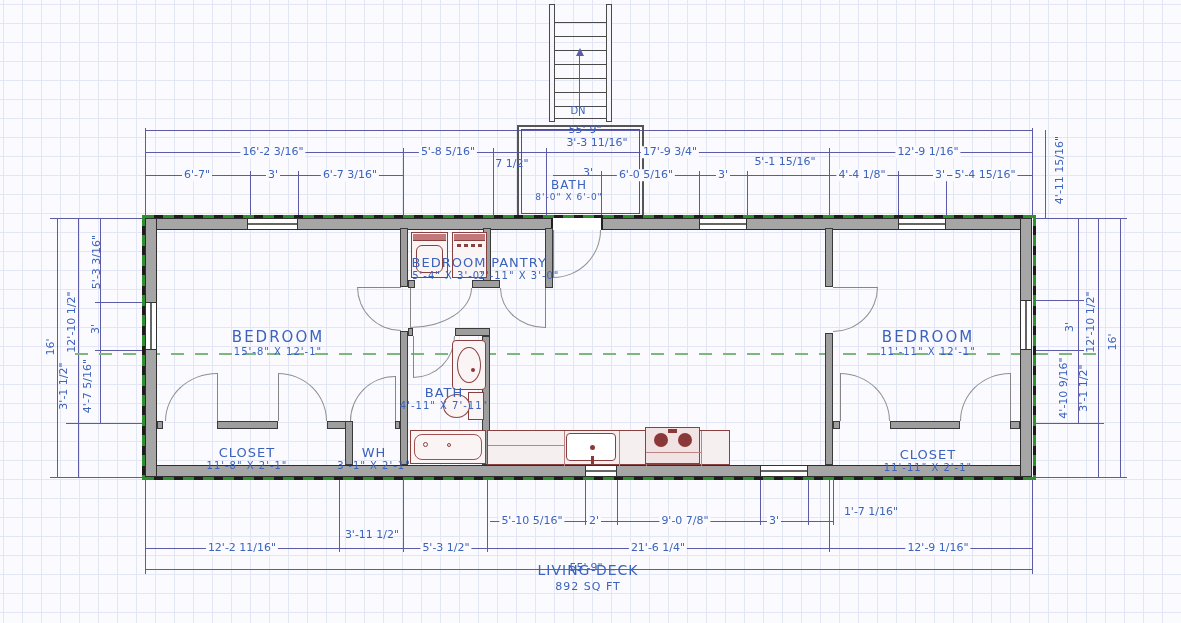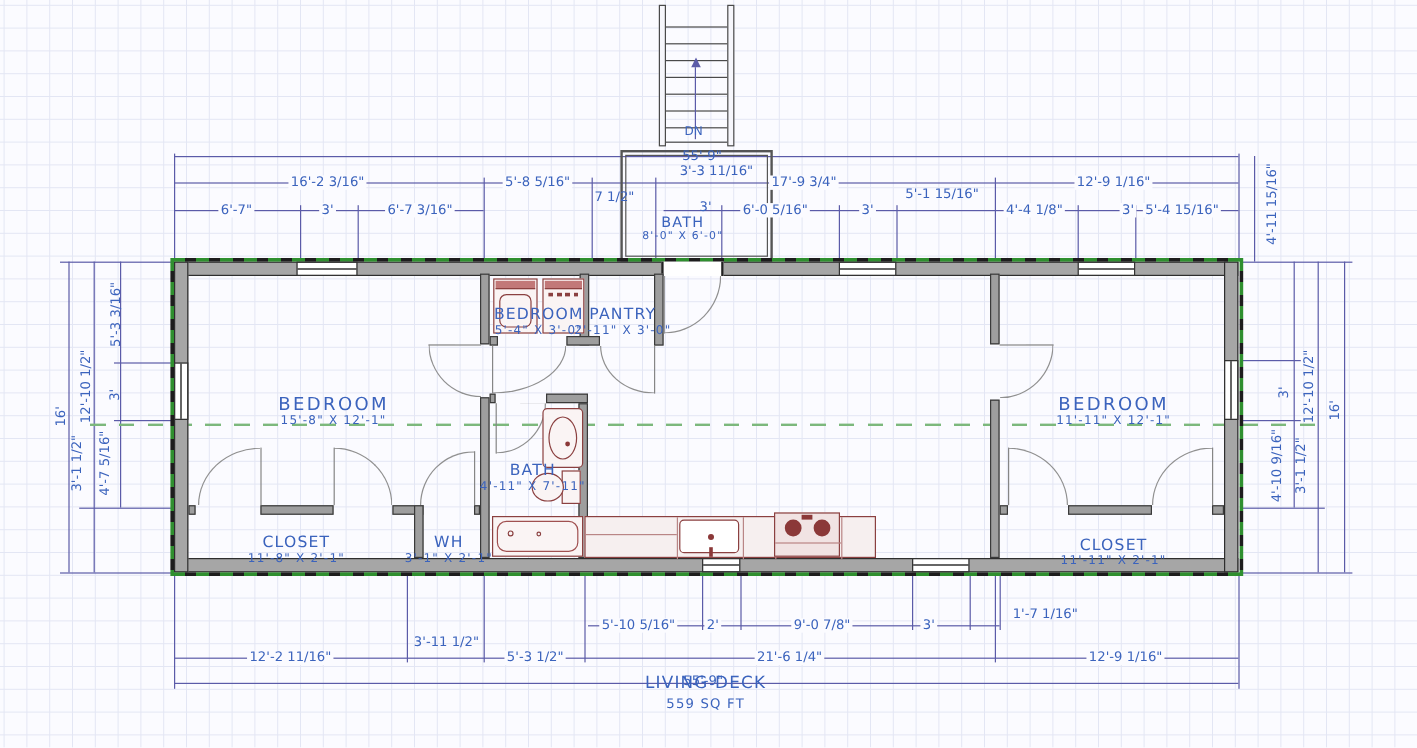--- a/index.html
+++ b/index.html
@@ -253,21 +253,21 @@
   <div class="room sm" style="left:928px;top:460px">
     <div class="nm">CLOSET</div>
     <div class="dm">11'-11" X 2'-1"</div>
   </div>
   <div class="room sm" style="left:569px;top:190px">
     <div class="nm" style="font-size:12px">BATH</div>
     <div class="dm" style="font-size:9px">8'-0" X 6'-0"</div>
   </div>
 
   <div class="lab bare" style="left:588px;top:570px;font-size:14px;letter-spacing:1px">LIVING DECK</div>
-  <div class="lab bare" style="left:588px;top:587px;font-size:11px;letter-spacing:1px">559 SQ FT</div>
+  <div class="lab bare" style="left:588px;top:587px;font-size:11px;letter-spacing:1px">892 SQ FT</div>
 
   <div class="lab bare" style="left:585px;top:130px">55'-9"</div>
   <div class="lab" style="left:273px;top:152px">16'-2 3/16"</div>
   <div class="lab" style="left:448px;top:152px">5'-8 5/16"</div>
   <div class="lab bare" style="left:597px;top:143px">3'-3 11/16"</div>
   <div class="lab" style="left:670px;top:152px">17'-9 3/4"</div>
   <div class="lab" style="left:928px;top:152px">12'-9 1/16"</div>
   <div class="lab" style="left:197px;top:175px">6'-7"</div>
   <div class="lab" style="left:273px;top:175px">3'</div>
   <div class="lab" style="left:350px;top:175px">6'-7 3/16"</div>

